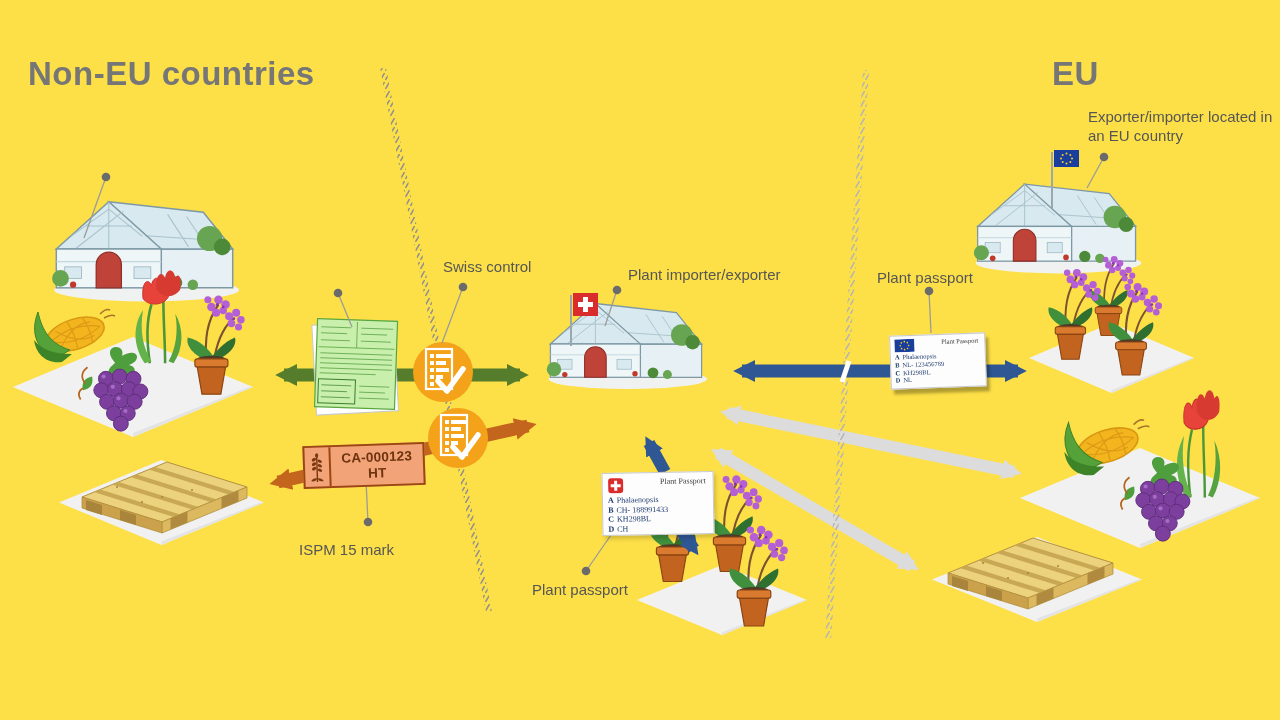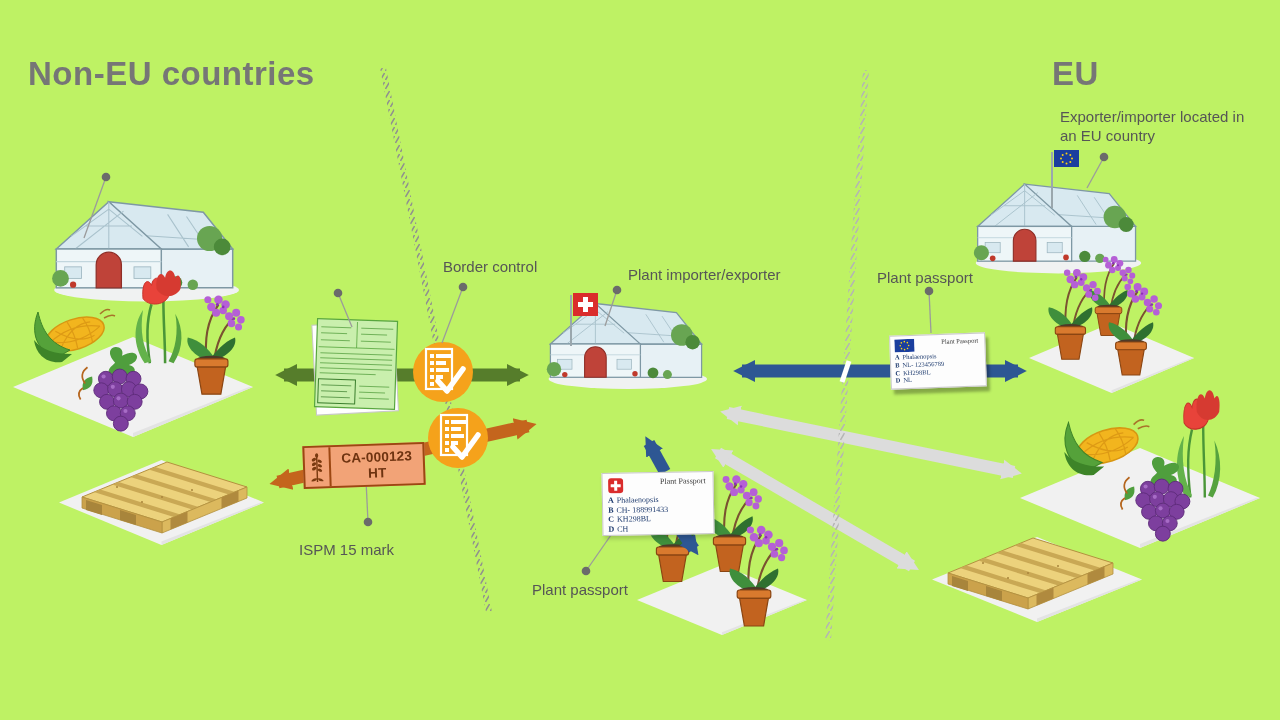--- a/index.html
+++ b/index.html
@@ -1,17 +1,17 @@
 <!DOCTYPE html>
 <html><head>
 <meta charset="utf-8">
 <style>
   *{margin:0;padding:0;box-sizing:border-box}
   html,body{width:1280px;height:720px;background:#fff;font-family:"Liberation Sans",sans-serif;overflow:hidden}
-  .canvas{position:absolute;left:0;top:0;width:1280px;height:720px;background:#bef264}
+  .canvas{position:absolute;left:0;top:0;width:1280px;height:720px;background:#fde047}
   svg.scene{position:absolute;left:0;top:0}
   .title{position:absolute;font-size:33px;font-weight:bold;color:#767676;white-space:nowrap;letter-spacing:.5px}
   .lbl{position:absolute;font-size:15px;color:#565656;line-height:1.25}
   .nowrap{white-space:nowrap}
   .card{position:absolute;background:#fdfdfd;border:1px solid #c9c9c9;box-shadow:2px 3px 4px rgba(0,0,0,.18);padding:4px 5px}
   .ch-card{left:602px;top:472px;width:112px;height:63px;transform:rotate(-1deg)}
   .eu-card{left:890px;top:334px;width:96px;height:54px;transform:rotate(-2deg);padding:3px 4px;box-shadow:3px 5px 3px rgba(0,0,0,.3)}
   .card-head{display:flex;justify-content:space-between;align-items:flex-start}
   .card-title{font-family:"Liberation Serif",serif;font-size:8px;color:#3a3a3a;padding-right:2px}
   .eu-card .card-title{font-size:6.5px}
@@ -355,26 +355,26 @@
         <circle cx="929" cy="291" r="4.3"></circle>
         <circle cx="586" cy="571" r="4.3"></circle>
     <circle cx="368" cy="522" r="4.3"></circle>
         <circle cx="1104" cy="157" r="4.3"></circle>
   </g>
 </svg>
 
 <div class="title" style="left:28px;top:55px">Non-EU countries</div>
 <div class="title" style="left:1052px;top:55px">EU</div>
 
-<div class="lbl nowrap" style="left:443px;top:258px">Border control</div>
+<div class="lbl nowrap" style="left:443px;top:258px">Swiss control</div>
 <div class="lbl nowrap" style="left:628px;top:266px">Plant importer/exporter</div>
 <div class="lbl nowrap" style="left:877px;top:269px">Plant passport</div>
 <div class="lbl nowrap" style="left:532px;top:581px">Plant passport</div>
 <div class="lbl nowrap" style="left:299px;top:541px">ISPM 15 mark</div>
-<div class="lbl" style="left:1060px;top:108px;width:190px">Exporter/importer located in an EU country</div>
+<div class="lbl" style="left:1088px;top:108px;width:190px">Exporter/importer located in an EU country</div>
 
 <div class="card ch-card">
   <div class="card-head">
     <svg width="16" height="16" viewBox="0 0 16 16">
       <rect x="0.5" y="0.5" width="15" height="15" rx="3" fill="#da2c2c"></rect>
       <rect x="6.5" y="3" width="3" height="10" fill="#fff"></rect>
           <rect x="3" y="6.5" width="10" height="3" fill="#fff"></rect>
     </svg>
     <span class="card-title">Plant Passport</span>
   </div>

